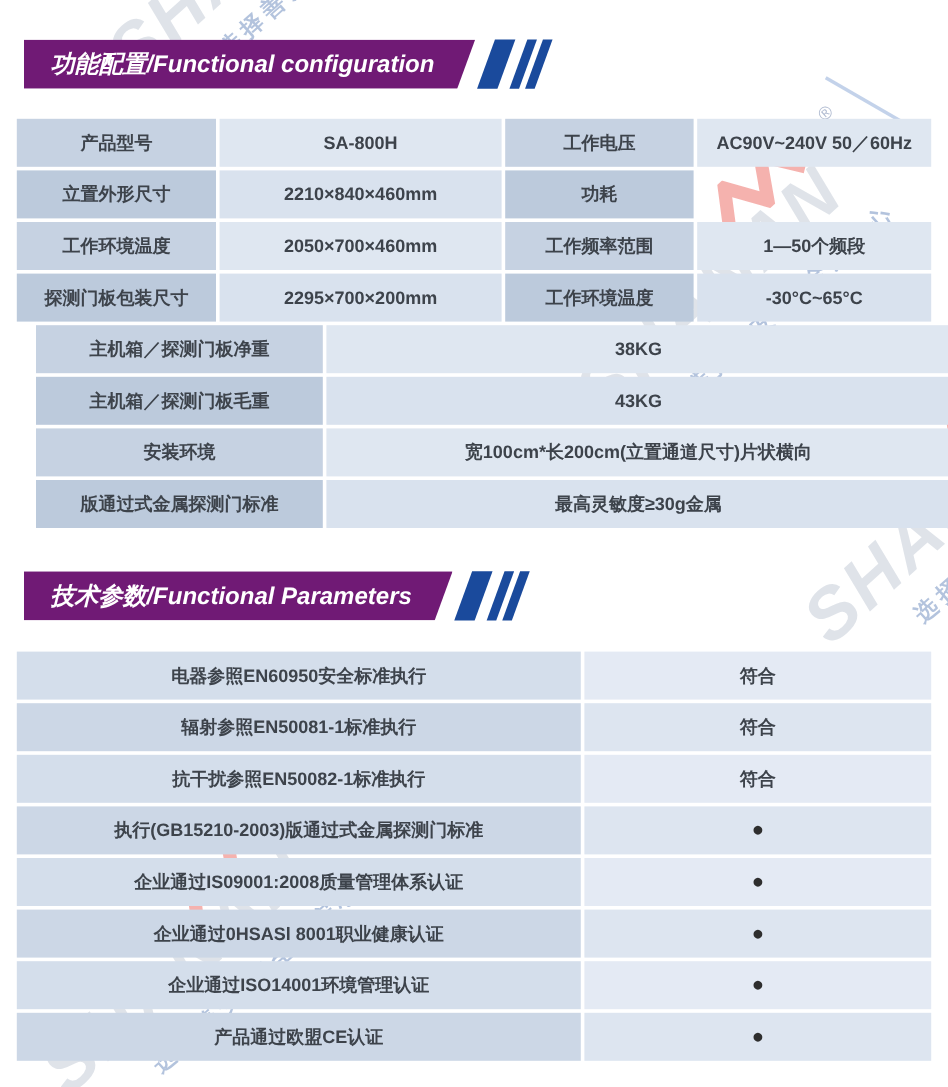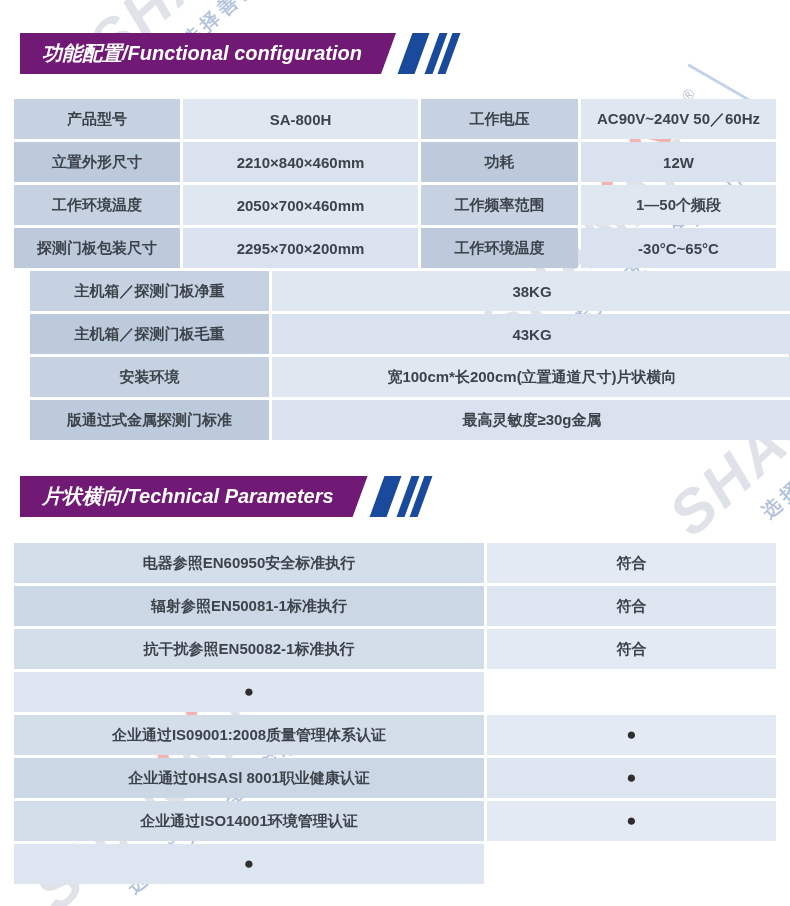--- a/index.html
+++ b/index.html
@@ -99,21 +99,20 @@
     <div class="t-row row-quad">
       <div class="cell lbl">产品型号</div>
       <div class="cell val">SA-800H</div>
       <div class="cell lbl">工作电压</div>
       <div class="cell val">AC90V~240V 50／60Hz</div>
     </div>
     <div class="t-row row-quad">
       <div class="cell lbl">立置外形尺寸</div>
       <div class="cell val">2210×840×460mm</div>
       <div class="cell lbl">功耗</div>
-      <div class="cell val">12W</div>
     </div>
     <div class="t-row row-quad">
       <div class="cell lbl">工作环境温度</div>
       <div class="cell val">2050×700×460mm</div>
       <div class="cell lbl">工作频率范围</div>
       <div class="cell val">1—50个频段</div>
     </div>
     <div class="t-row row-quad">
       <div class="cell lbl">探测门板包装尺寸</div>
       <div class="cell val">2295×700×200mm</div>
@@ -132,52 +131,54 @@
       <div class="cell lbl">安装环境</div>
       <div class="cell val">宽100cm*长200cm(立置通道尺寸)片状横向</div>
     </div>
     <div class="t-row row-pair">
       <div class="cell lbl">版通过式金属探测门标准</div>
       <div class="cell val">最高灵敏度≥30g金属</div>
     </div>
   </div>
 
   <div class="banner" style="top:476px;">
-    <div class="banner-bar">片状横向/Technical Parameters</div>
+    <div class="banner-bar">技术参数/Functional Parameters</div>
     <div class="stripe s1"></div>
     <div class="stripe s2"></div>
     <div class="stripe s3"></div>
   </div>
 
   <div class="tbl tbl2" style="top:543px;">
     <div class="t-row row-tech">
       <div class="cell lbl">电器参照EN60950安全标准执行</div>
       <div class="cell val">符合</div>
     </div>
     <div class="t-row row-tech">
       <div class="cell lbl">辐射参照EN50081-1标准执行</div>
       <div class="cell val">符合</div>
     </div>
     <div class="t-row row-tech">
       <div class="cell lbl">抗干扰参照EN50082-1标准执行</div>
       <div class="cell val">符合</div>
     </div>
     <div class="t-row row-tech">
+      <div class="cell lbl">执行(GB15210-2003)版通过式金属探测门标准</div>
       <div class="cell val dot">●</div>
     </div>
     <div class="t-row row-tech">
       <div class="cell lbl">企业通过IS09001:2008质量管理体系认证</div>
       <div class="cell val dot">●</div>
     </div>
     <div class="t-row row-tech">
       <div class="cell lbl">企业通过0HSASl 8001职业健康认证</div>
       <div class="cell val dot">●</div>
     </div>
     <div class="t-row row-tech">
       <div class="cell lbl">企业通过ISO14001环境管理认证</div>
       <div class="cell val dot">●</div>
     </div>
     <div class="t-row row-tech">
+      <div class="cell lbl">产品通过欧盟CE认证</div>
       <div class="cell val dot">●</div>
     </div>
   </div>
 
 </div>
 
 </body></html>

